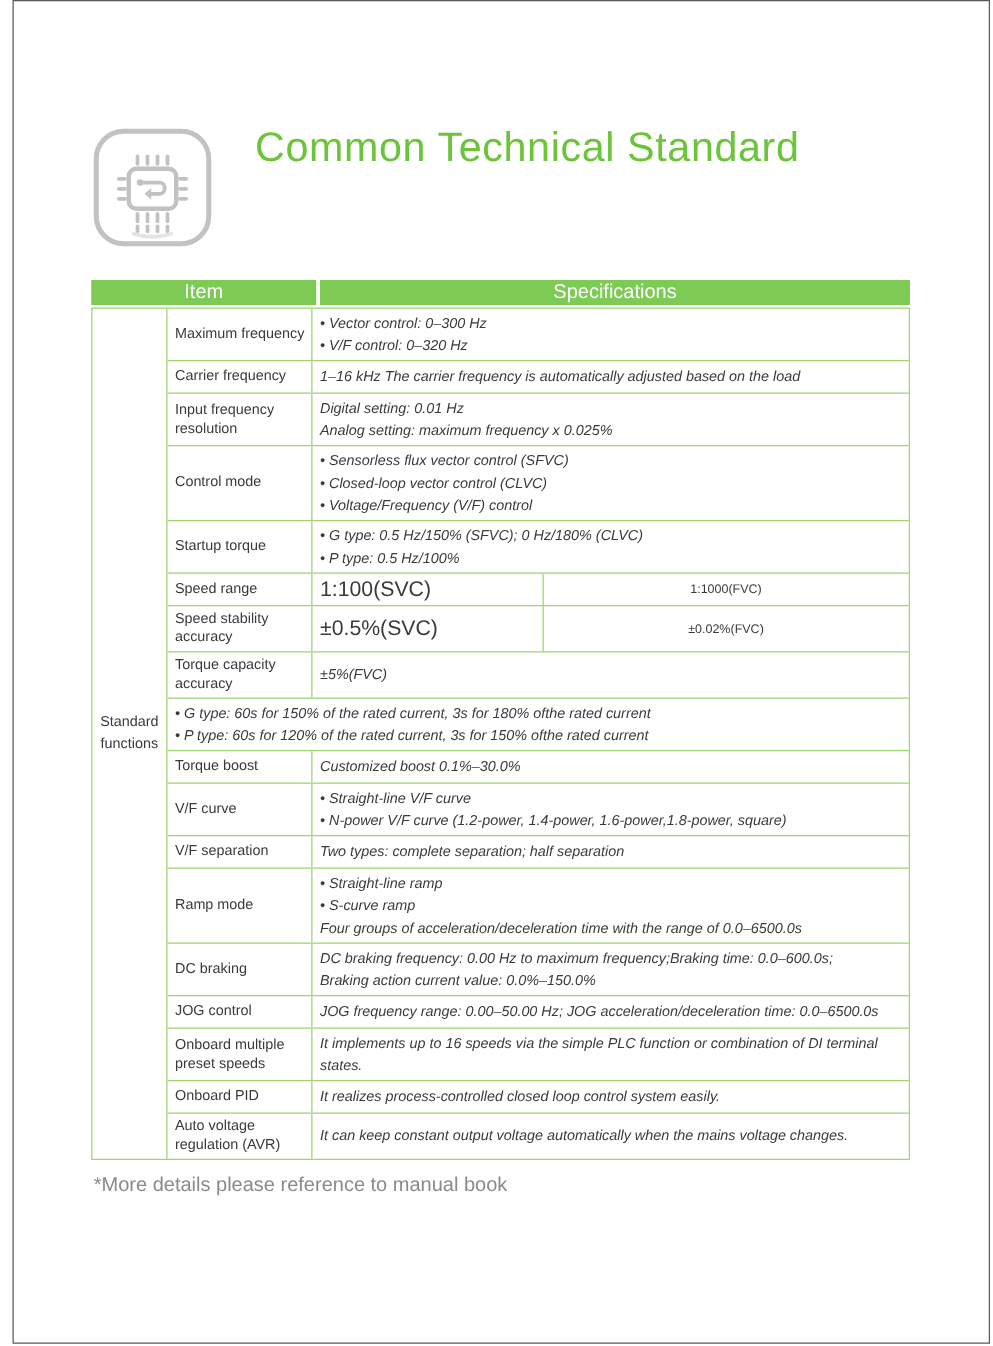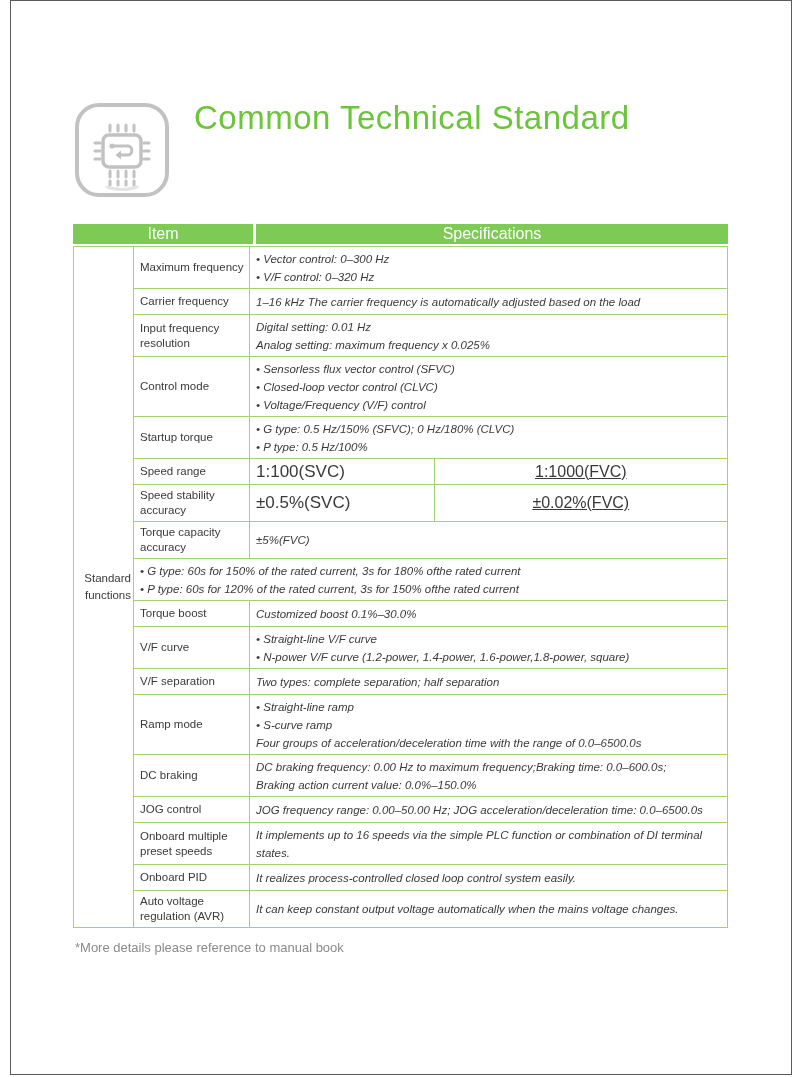--- a/index.html
+++ b/index.html
@@ -21,36 +21,36 @@
 
   
   .doc-header { display:flex; align-items:flex-start; gap:18px; margin:100px 0 0 72px; }
   .icon-wrap { width:100px; height:100px; flex:0 0 auto; }
   .icon-wrap svg { display:block; width:100px; height:100px; }
   .ic-line { stroke:var(--icon-gray); fill:none; stroke-width:3; stroke-linecap:round; }
   .ic-box  { stroke:var(--icon-gray); fill:none; stroke-width:4; }
   .ic-chip { stroke:var(--icon-gray); fill:none; stroke-width:3.5; }
   .ic-fill { fill:var(--icon-gray); stroke:none; }
   .ic-faint{ stroke:#e4e4e4; fill:none; stroke-width:3; stroke-linecap:round; }
-  .doc-title { margin:4px; margin-top:0px; font-size:33px; font-weight:400; color:var(--title-green); letter-spacing:0.5px; line-height:1.1; }
+  .doc-title { margin:14px; margin-top:0px; font-size:33px; font-weight:400; color:var(--title-green); letter-spacing:0.5px; line-height:1.1; }
 
   
   .spec-table { width:655px; margin:24px 0 0 73px; }
   .thead { display:flex; gap:3px; margin-bottom:2px; }
   .th {
     background:var(--header-bg); color:var(--header-text); font-size:16px;
     height:20px; display:flex; align-items:center; justify-content:center;
   }
   .th-item { width:180px; }
   .th-spec { flex:1; }
 
   .tbody { display:flex; border:1.5px solid var(--table-border); }
   .group-cell {
     width:60px; flex:0 0 auto; border-right:1.5px solid var(--table-border);
-    display:flex; align-items:center; justify-content:center; text-align:right;
+    display:flex; align-items:center; justify-content:center; text-align:center;
     font-size:11.5px; line-height:17px; color:var(--cell-text); padding:2px;
   }
   .rows { flex:1; display:flex; flex-direction:column; min-width:0; }
   .row { display:flex; border-bottom:1.5px solid var(--table-border); min-height:26px; }
   .row:last-child { border-bottom:none; }
   .item-cell {
     width:116px; flex:0 0 auto; border-right:1.5px solid var(--table-border);
     padding:3px 4px 3px 6px; font-size:11.5px; line-height:15px;
     display:flex; align-items:center; color:var(--cell-text);
   }
@@ -58,24 +58,24 @@
     flex:1; min-width:0; padding:2.5px 6px; font-size:11.5px; line-height:18px;
     display:flex; flex-direction:column; justify-content:center; color:var(--cell-text);font-style:italic;
   }
   .spec-split { flex:1; min-width:0; display:flex; }
   .spec-split .split-a {
     width:38.7%; border-right:1.5px solid var(--table-border);
     display:flex; align-items:center; padding:2.5px 6px; font-size:17px; color:var(--cell-text);
   }
   .spec-split .split-b {
     flex:1; display:flex; align-items:center; justify-content:center;
-    padding:2.5px 6px; font-size:16px; color:var(--cell-text);text-decoration:underline;
-  }
-
-  .footnote { margin:12px 0 0 75px; font-size:13px; color:var(--note-text); }
+    padding:2.5px 6px; font-size:10px; color:var(--cell-text);
+  }
+
+  .footnote { margin:12px 0 0 75px; font-size:16px; color:var(--note-text); }
 </style>
 </head>
 <body>
 
 <div class="page">
   <div class="page-frame"></div>
 
   <header class="doc-header">
     <div class="icon-wrap">
       <svg viewBox="0 0 100 100" xmlns="http://www.w3.org/2000/svg" aria-hidden="true">

